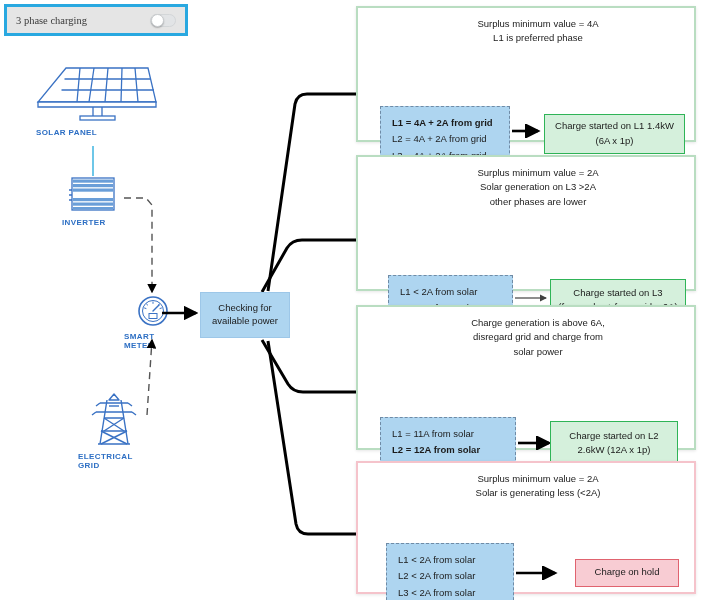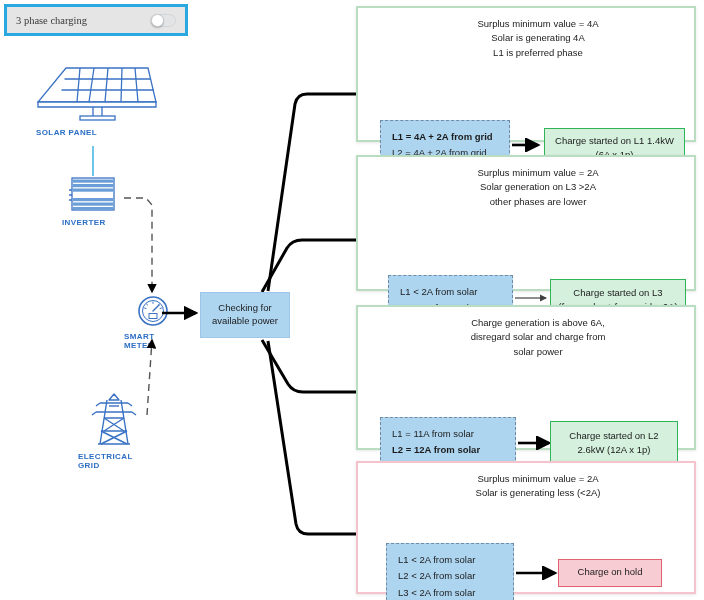--- a/index.html
+++ b/index.html
@@ -94,21 +94,21 @@
 
   .result-box {
     position: absolute;
     background: #d5f0dc;
     border: 1.5px solid #2fb457;
     display: flex; align-items: center; justify-content: center;
     text-align: center; font-size: 9.5px; line-height: 1.5;
     color: #1b1b1b; padding: 4px 6px;
   }
   .result-box.hold {
-    background: #f8ccd3; border-color: #e0636f;
+    background: #f8ccd3; border-color: #e0636f; margin-left: 17px;
   }
 
   
   #phase-1  { left: 22px; top: 60px;  width: 130px; }
   #result-1 { left: 186px; top: 68px; width: 141px; height: 40px; }
   #phase-2  { left: 30px; top: 66px;  width: 125px; }
   #result-2 { left: 192px; top: 70px; width: 136px; height: 42px; }
   #phase-3  { left: 22px; top: 58px;  width: 136px; }
   #result-3 { left: 192px; top: 62px; width: 128px; height: 44px; }
   #phase-4  { left: 28px; top: 42px;  width: 128px; }
@@ -221,21 +221,20 @@
 <div id="check-box">
   <span>
     <span>Checking for</span><br>
     <span>available power</span>
   </span>
 </div>
 
 <div class="panel" id="panel-1">
   <div class="panel-head">
     <div>Surplus minimum value = 4A</div>
-    <div>Solar is generating 4A</div>
     <div>L1 is preferred phase</div>
   </div>
   <div class="panel-body">
     <div class="phase-box" id="phase-1">
       <div class="hl">L1 = 4A + 2A from grid</div>
       <div>L2 = 4A + 2A from grid</div>
       <div>L3 = 4A + 2A from grid</div>
     </div>
     <svg class="inner-arrow" style="left:154px; top:78px;" width="34" height="14">
       <path d="M0 7 L26 7" stroke="#000000" stroke-width="2.6" fill="none" marker-end="url(#arrowT)"></path>
@@ -269,21 +268,21 @@
         <span>Charge started on L3</span><br>
         <span>(from solar + from grid = 6A)</span>
       </span>
     </div>
   </div>
 </div>
 
 <div class="panel" id="panel-3">
   <div class="panel-head">
     <div>Charge generation is above 6A,</div>
-    <div>disregard solar and charge from</div>
+    <div>disregard grid and charge from</div>
     <div>solar power</div>
   </div>
   <div class="panel-body">
     <div class="phase-box" id="phase-3">
       <div>L1 = 11A from solar</div>
       <div class="hl">L2 = 12A from solar</div>
       <div>L3 = 11A from solar</div>
     </div>
     <svg class="inner-arrow" style="left:160px; top:77px;" width="40" height="14">
       <path d="M0 7 L31 7" stroke="#000000" stroke-width="2.6" fill="none" marker-end="url(#arrowT)"></path>

